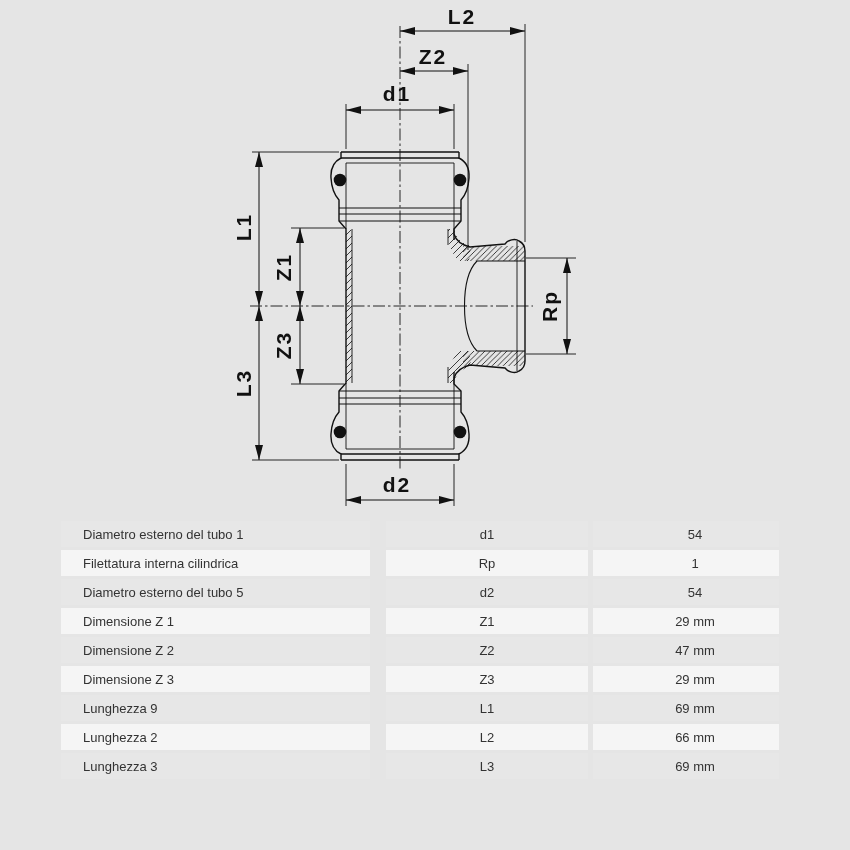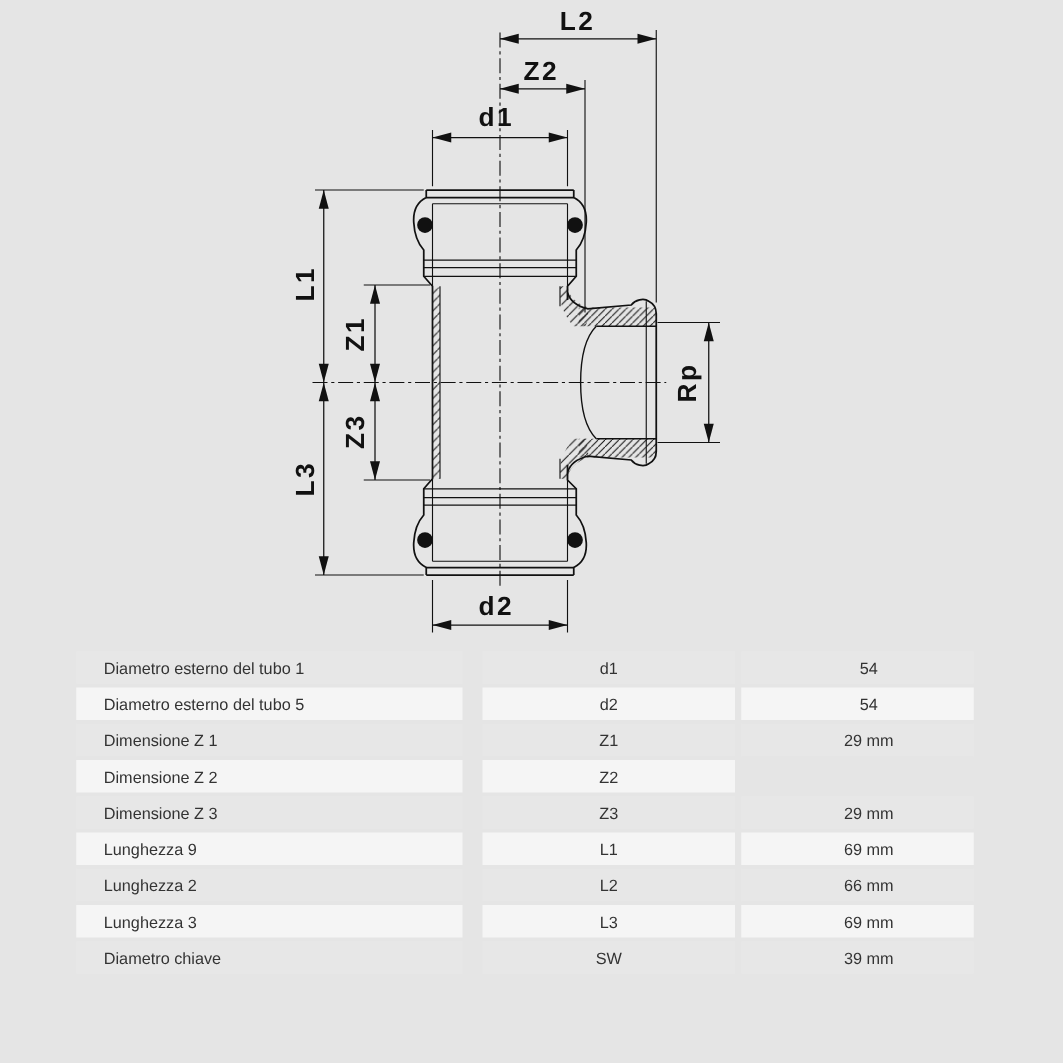--- a/index.html
+++ b/index.html
@@ -150,32 +150,38 @@
     <text class="dimtext" x="557" y="306" text-anchor="middle" transform="rotate(-90 557 306)">Rp</text>
   </svg>
 
   <div class="specs">
     <div class="trow">
       <div class="cell c-label">Diametro esterno del tubo 1</div>
       <div class="cell c-sym">d1</div>
       <div class="cell c-val">54</div>
     </div>
     <div class="trow">
+      <div class="cell c-label">Filettatura interna cilindrica</div>
+      <div class="cell c-sym">Rp</div>
+      <div class="cell c-val">1</div>
+    </div>
+    <div class="trow">
       <div class="cell c-label">Diametro esterno del tubo 5</div>
       <div class="cell c-sym">d2</div>
       <div class="cell c-val">54</div>
     </div>
     <div class="trow">
       <div class="cell c-label">Dimensione Z 1</div>
       <div class="cell c-sym">Z1</div>
       <div class="cell c-val">29 mm</div>
     </div>
     <div class="trow">
       <div class="cell c-label">Dimensione Z 2</div>
       <div class="cell c-sym">Z2</div>
+      <div class="cell c-val">47 mm</div>
     </div>
     <div class="trow">
       <div class="cell c-label">Dimensione Z 3</div>
       <div class="cell c-sym">Z3</div>
       <div class="cell c-val">29 mm</div>
     </div>
     <div class="trow">
       <div class="cell c-label">Lunghezza 9</div>
       <div class="cell c-sym">L1</div>
       <div class="cell c-val">69 mm</div>
@@ -183,20 +189,15 @@
     <div class="trow">
       <div class="cell c-label">Lunghezza 2</div>
       <div class="cell c-sym">L2</div>
       <div class="cell c-val">66 mm</div>
     </div>
     <div class="trow">
       <div class="cell c-label">Lunghezza 3</div>
       <div class="cell c-sym">L3</div>
       <div class="cell c-val">69 mm</div>
     </div>
-    <div class="trow">
-      <div class="cell c-label">Diametro chiave</div>
-      <div class="cell c-sym">SW</div>
-      <div class="cell c-val">39 mm</div>
-    </div>
   </div>
 
 </div>
 
 </body></html>

